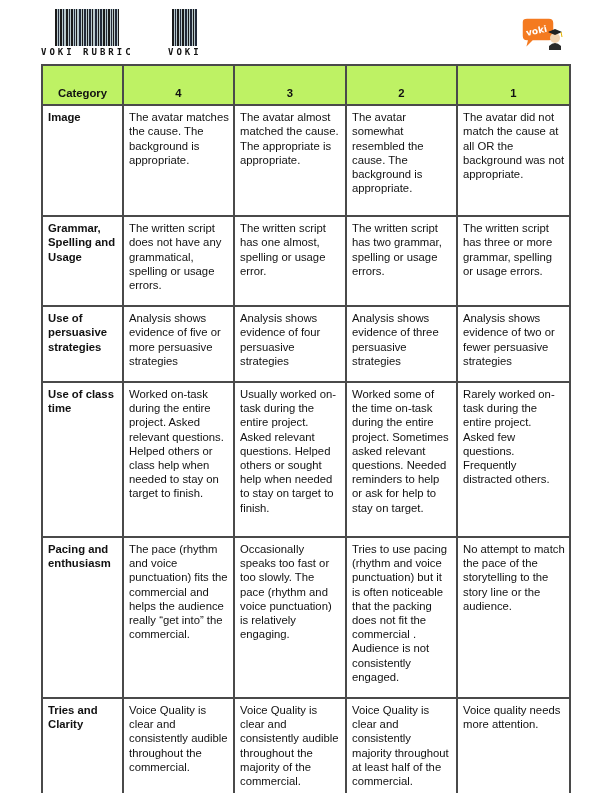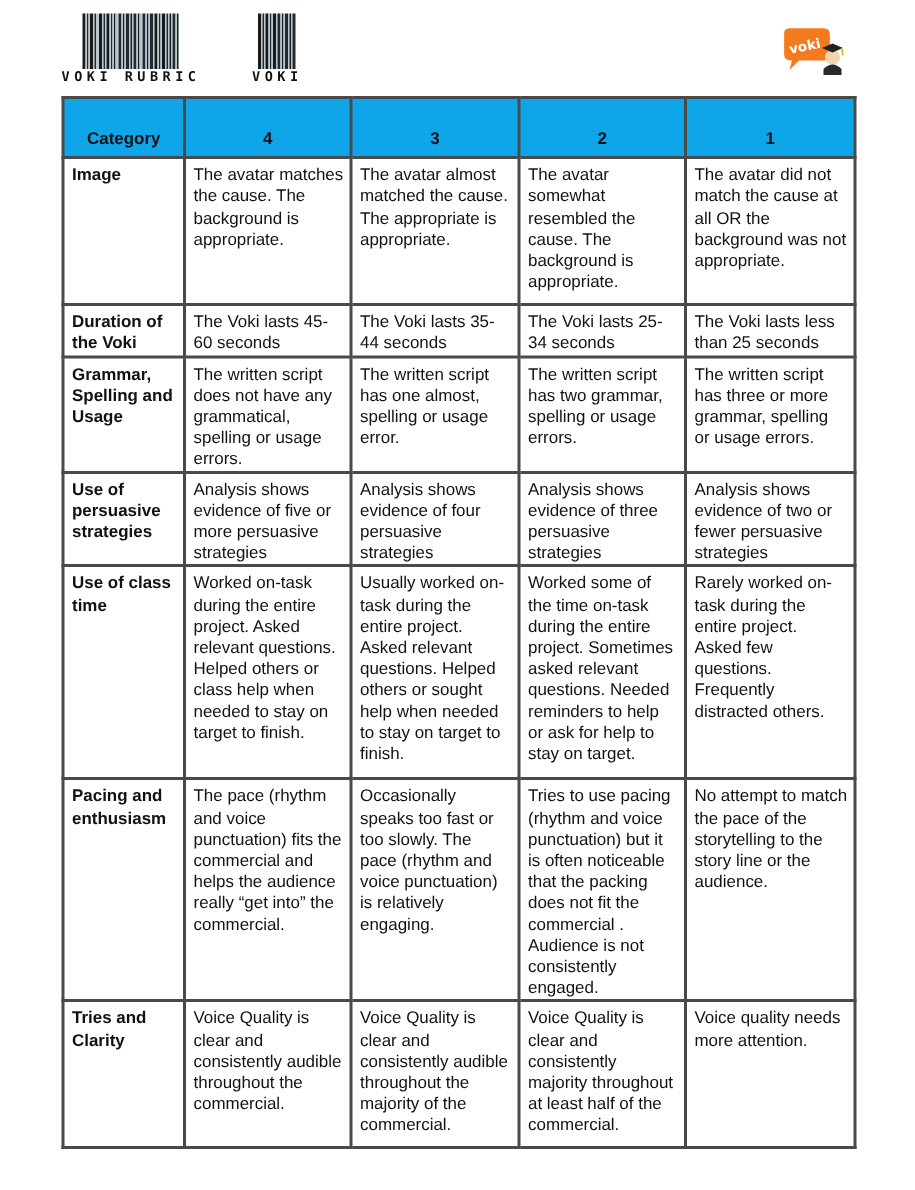--- a/index.html
+++ b/index.html
@@ -12,22 +12,22 @@
     .barcode-label { font-family: "DejaVu Sans Mono", monospace; font-size: 9px; font-weight: bold;
                      letter-spacing: 3px; margin-top: 1px; line-height: 10px; color: #111; }
     #bc-title { left: 41px; }
     #bc-name { left: 168px; }
 
     .logo { position: absolute; left: 518px; top: 16px; width: 46px; height: 36px; }
 
     table.rubric { position: absolute; left: 41px; top: 64px; border-collapse: collapse;
                    width: 528px; table-layout: fixed; }
     table.rubric th, table.rubric td { border: 2px solid #4a4a4a; vertical-align: top;
-                   font-size: 11.3px; line-height: 14.2px; padding: 4px 4px 0 5px; }
-    table.rubric th { background: #0ea5e9; font-weight: bold; text-align: center; height: 14px;
+                   font-size: 11.3px; line-height: 14.2px; padding: 4px 4px 13px 5px; }
+    table.rubric th { background: #bef264; font-weight: bold; text-align: center; height: 14px;
                       padding: 20px 4px 4px 4px; }
     table.rubric td.cat { font-weight: bold; }
     col.c0 { width: 81px; } col.c1 { width: 111px; } col.c2 { width: 112px; }
     col.c3 { width: 111px; } col.c4 { width: 113px; }
     tr.r0 td { height: 92px; }
     tr.r1 td { height: 24px; }
     tr.r2 td { height: 65px; }
     tr.r3 td { height: 52px; }
     tr.r4 td { height: 136px; margin-top: 11px; }
     tr.r5 td { height: 134px; }
@@ -145,27 +145,20 @@
     </tr>
   </thead>
   <tbody>
     <tr class="r0">
       <td class="cat">Image</td>
       <td>The avatar matches the cause.  The background is appropriate.</td>
       <td>The avatar almost matched the cause. The appropriate is appropriate.</td>
       <td>The avatar somewhat resembled the cause.  The background is appropriate.</td>
       <td>The avatar did not match the cause at all OR the background was not appropriate.</td>
     </tr>
-    <tr class="r1">
-      <td class="cat">Duration of the Voki</td>
-      <td>The Voki lasts 45-60 seconds</td>
-      <td>The Voki lasts 35-44 seconds</td>
-      <td>The Voki lasts 25-34 seconds</td>
-      <td>The Voki lasts less than 25 seconds</td>
-    </tr>
     <tr class="r2">
       <td class="cat">Grammar, Spelling and Usage</td>
       <td>The written script does not have any grammatical, spelling or usage errors.</td>
       <td>The written script has one almost, spelling or usage error.</td>
       <td>The written script has two grammar, spelling or usage errors.</td>
       <td>The written script has three or more grammar, spelling or usage errors.</td>
     </tr>
     <tr class="r3">
       <td class="cat">Use of persuasive strategies</td>
       <td>Analysis shows evidence of five or more persuasive strategies</td>

